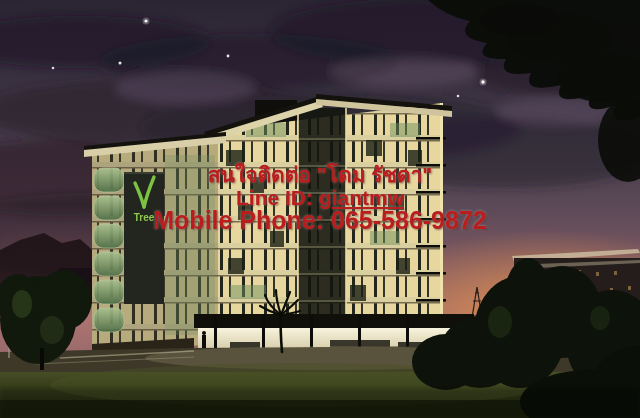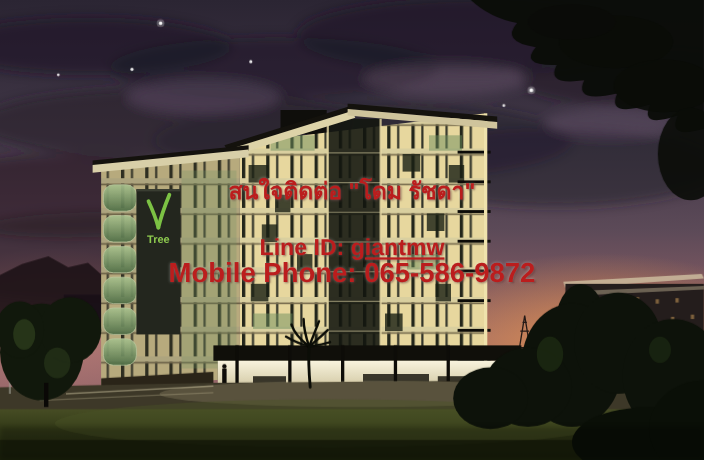--- a/index.html
+++ b/index.html
@@ -5,21 +5,21 @@
   html,body{margin:0;padding:0;background:#000;}
   .scene{position:relative;width:640px;height:418px;overflow:hidden;
          font-family:"Liberation Sans","DejaVu Sans",sans-serif;}
   .scene svg{position:absolute;inset:0;display:block;}
   .watermark{position:absolute;left:0;right:0;top:163px;text-align:center;
              color:#bb1d1d;font-weight:bold;line-height:23px;
              text-shadow:0 0 3px rgba(255,255,255,.40),1px 1px 2px rgba(60,10,10,.55);
              pointer-events:none;}
   .wm-line{white-space:nowrap;}
   .wm-1{font-size:21px;}
-  .wm-2{font-size:21px;margin-top:28px;}
+  .wm-2{font-size:21px;}
   .wm-3{font-size:25px;}
   .wm-4{font-size:19px;}
   .wm-underline{text-decoration:underline;}
 </style>
 </head>
 <body>
 
 <div class="scene">
 <svg width="640" height="418" viewBox="0 0 640 418">
   <defs>

